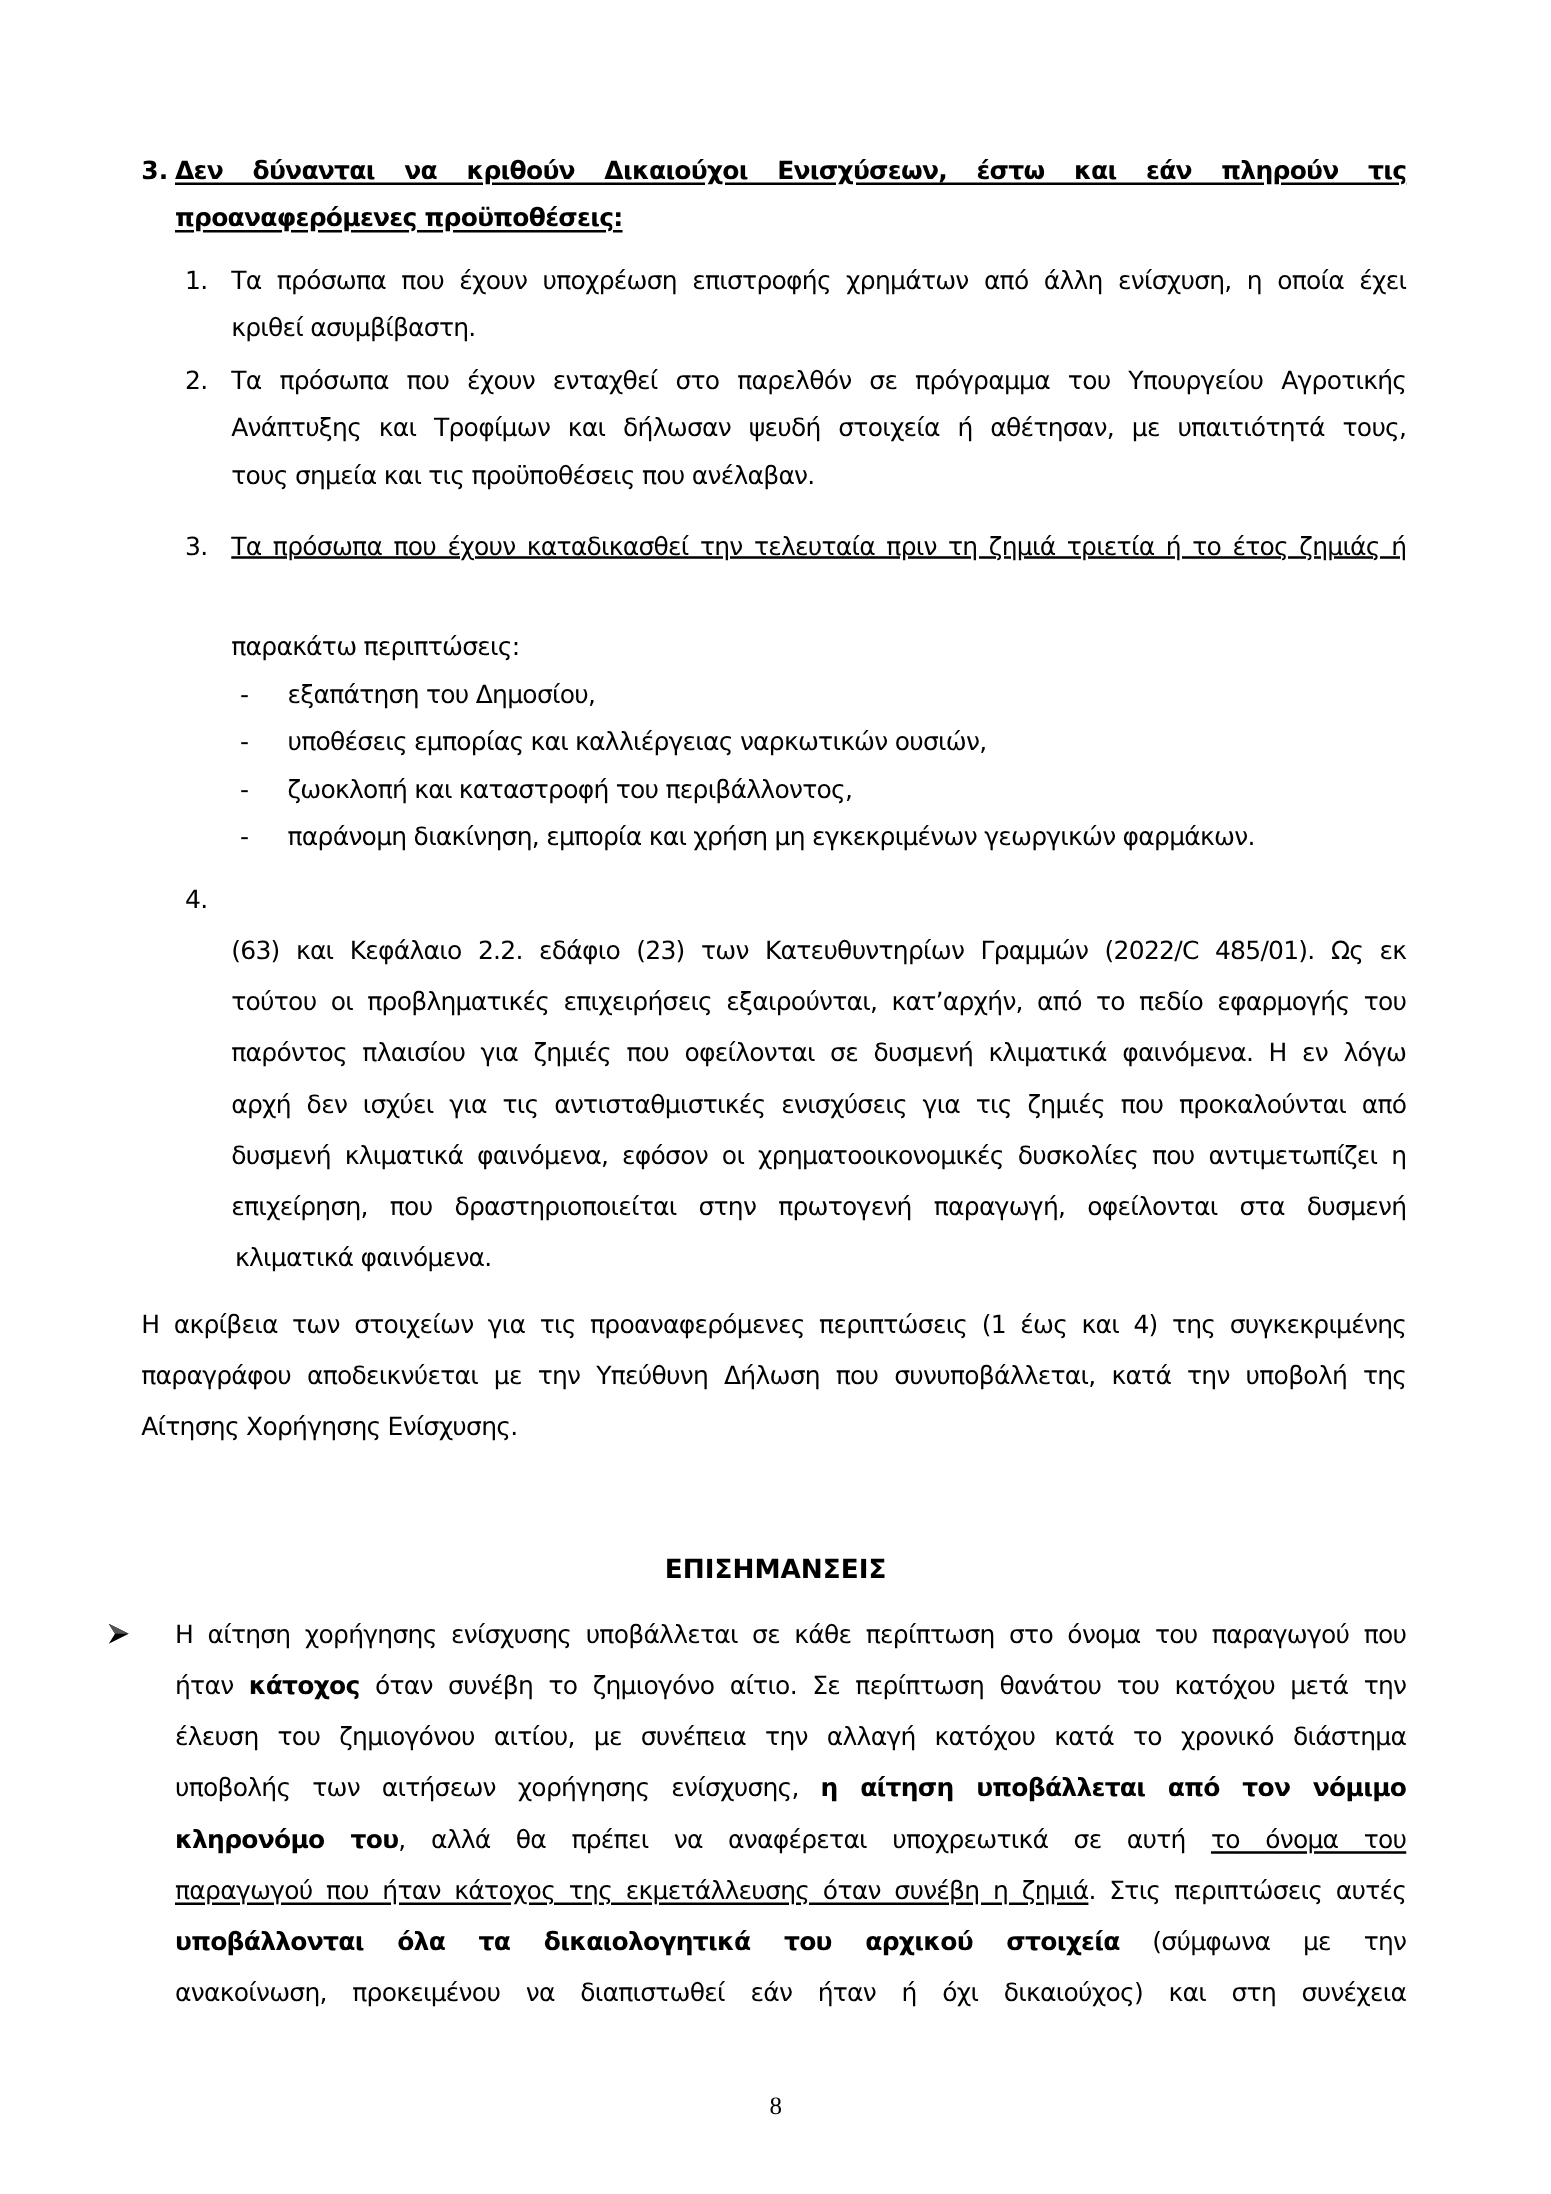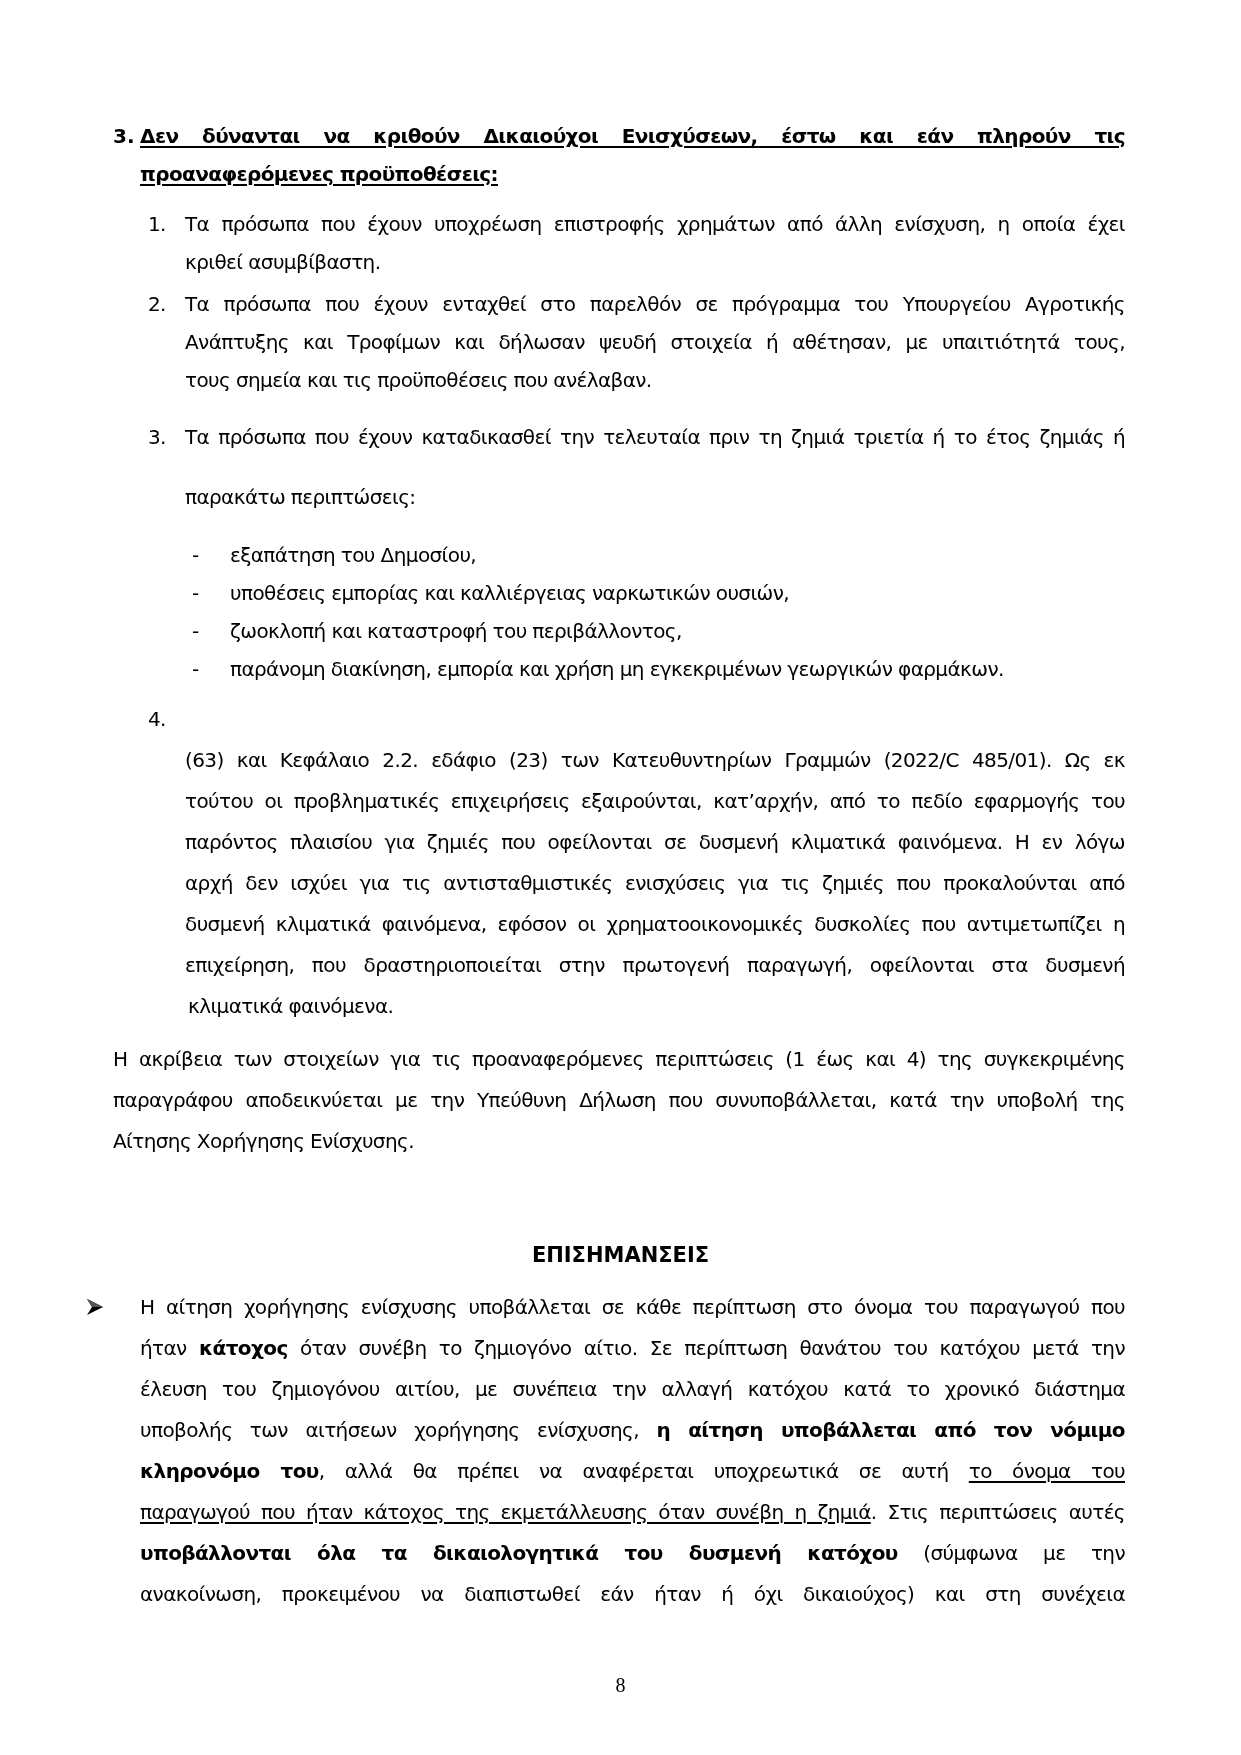--- a/index.html
+++ b/index.html
@@ -30,22 +30,22 @@
   <div class="num" style="left:148px; top:205px;">1.</div>
   <div class="line j" style="left: 185px; top: 205px; width: 940px; white-space: normal;">Τα πρόσωπα που έχουν υποχρέωση επιστροφής χρημάτων από άλλη ενίσχυση, η οποία έχει</div>
   <div class="line" style="left:185px; top:243px;">κριθεί ασυμβίβαστη.</div>
 
   <div class="num" style="left:148px; top:285px;">2.</div>
   <div class="line j" style="left: 185px; top: 285px; width: 940px; white-space: normal;">Τα πρόσωπα που έχουν ενταχθεί στο παρελθόν σε πρόγραμμα του Υπουργείου Αγροτικής</div>
   <div class="line j" style="left: 185px; top: 323px; width: 940px; white-space: normal;">Ανάπτυξης και Τροφίμων και δήλωσαν ψευδή στοιχεία ή αθέτησαν, με υπαιτιότητά τους,</div>
   <div class="line" style="left:185px; top:361px;">τους σημεία και τις προϋποθέσεις που ανέλαβαν.</div>
 
   <div class="num" style="left:148px; top:418px;">3.</div>
-  <div class="line j" style="left: 185px; top: 418px; width: 940px; white-space: normal;">Τα πρόσωπα που έχουν καταδικασθεί την τελευταία πριν τη ζημιά τριετία ή το έτος ζημιάς ή</div>
-  <div class="line" style="left:185px; top:478px;">παρακάτω περιπτώσεις:</div>
+  <div class="line j" style="left: 185px; top: 418px; width: 940px; white-space: normal; text-decoration: underline;">Τα πρόσωπα που έχουν καταδικασθεί την τελευταία πριν τη ζημιά τριετία ή το έτος ζημιάς ή</div>
+  <div class="line" style="left:185px; top:498px;">παρακάτω περιπτώσεις:</div>
 
   <div class="dash" style="left:192px; top:536px;">-</div>
   <div class="line" style="left:230px; top:536px;">εξαπάτηση του Δημοσίου,</div>
   <div class="dash" style="left:192px; top:574px;">-</div>
   <div class="line" style="left:230px; top:574px;">υποθέσεις εμπορίας και καλλιέργειας ναρκωτικών ουσιών,</div>
   <div class="dash" style="left:192px; top:612px;">-</div>
   <div class="line" style="left:230px; top:612px;">ζωοκλοπή και καταστροφή του περιβάλλοντος,</div>
   <div class="dash" style="left:192px; top:650px;">-</div>
   <div class="line" style="left:230px; top:650px;">παράνομη διακίνηση, εμπορία και χρήση μη εγκεκριμένων γεωργικών φαρμάκων.</div>
 
@@ -68,17 +68,17 @@
     <polygon points="1,1 17,9 1,17 6,9" fill="#000"></polygon>
     <polygon points="1,1 17,9 6,9" fill="#555"></polygon>
   </svg>
 
   <div class="line j" style="left: 140px; top: 1288px; width: 985px; white-space: normal;">Η αίτηση χορήγησης ενίσχυσης υποβάλλεται σε κάθε περίπτωση στο όνομα του παραγωγού που</div>
   <div class="line j" style="left: 140px; top: 1329px; width: 985px; white-space: normal;"><span>ήταν </span><span class="b">κάτοχος</span><span> όταν συνέβη το ζημιογόνο αίτιο. Σε περίπτωση θανάτου του κατόχου μετά την</span></div>
   <div class="line j" style="left: 140px; top: 1370px; width: 985px; white-space: normal;">έλευση του ζημιογόνου αιτίου, με συνέπεια την αλλαγή κατόχου κατά το χρονικό διάστημα</div>
   <div class="line j" style="left: 140px; top: 1411px; width: 985px; white-space: normal;"><span>υποβολής των αιτήσεων χορήγησης ενίσχυσης, </span><span class="b">η αίτηση υποβάλλεται από τον νόμιμο</span></div>
   <div class="line j" style="left: 140px; top: 1452px; width: 985px; white-space: normal;"><span class="b">κληρονόμο του</span><span>, αλλά θα πρέπει να αναφέρεται υποχρεωτικά σε αυτή </span><span class="u">το όνομα του</span></div>
   <div class="line j" style="left: 140px; top: 1493px; width: 985px; white-space: normal;"><span class="u">παραγωγού που ήταν κάτοχος της εκμετάλλευσης όταν συνέβη η ζημιά</span><span>. Στις περιπτώσεις αυτές</span></div>
-  <div class="line j" style="left: 140px; top: 1534px; width: 985px; white-space: normal;"><span class="b">υποβάλλονται όλα τα δικαιολογητικά του δυσμενή κατόχου</span><span> (σύμφωνα με την</span></div>
+  <div class="line j" style="left: 140px; top: 1534px; width: 985px; white-space: normal;"><span class="b">υποβάλλονται όλα τα δικαιολογητικά του αρχικού στοιχεία</span><span> (σύμφωνα με την</span></div>
   <div class="line j" style="left: 140px; top: 1575px; width: 985px; white-space: normal;">ανακοίνωση, προκειμένου να διαπιστωθεί εάν ήταν ή όχι δικαιούχος) και στη συνέχεια</div>
 
   <div class="pagenum">8</div>
 </div>
 
 </body></html>

